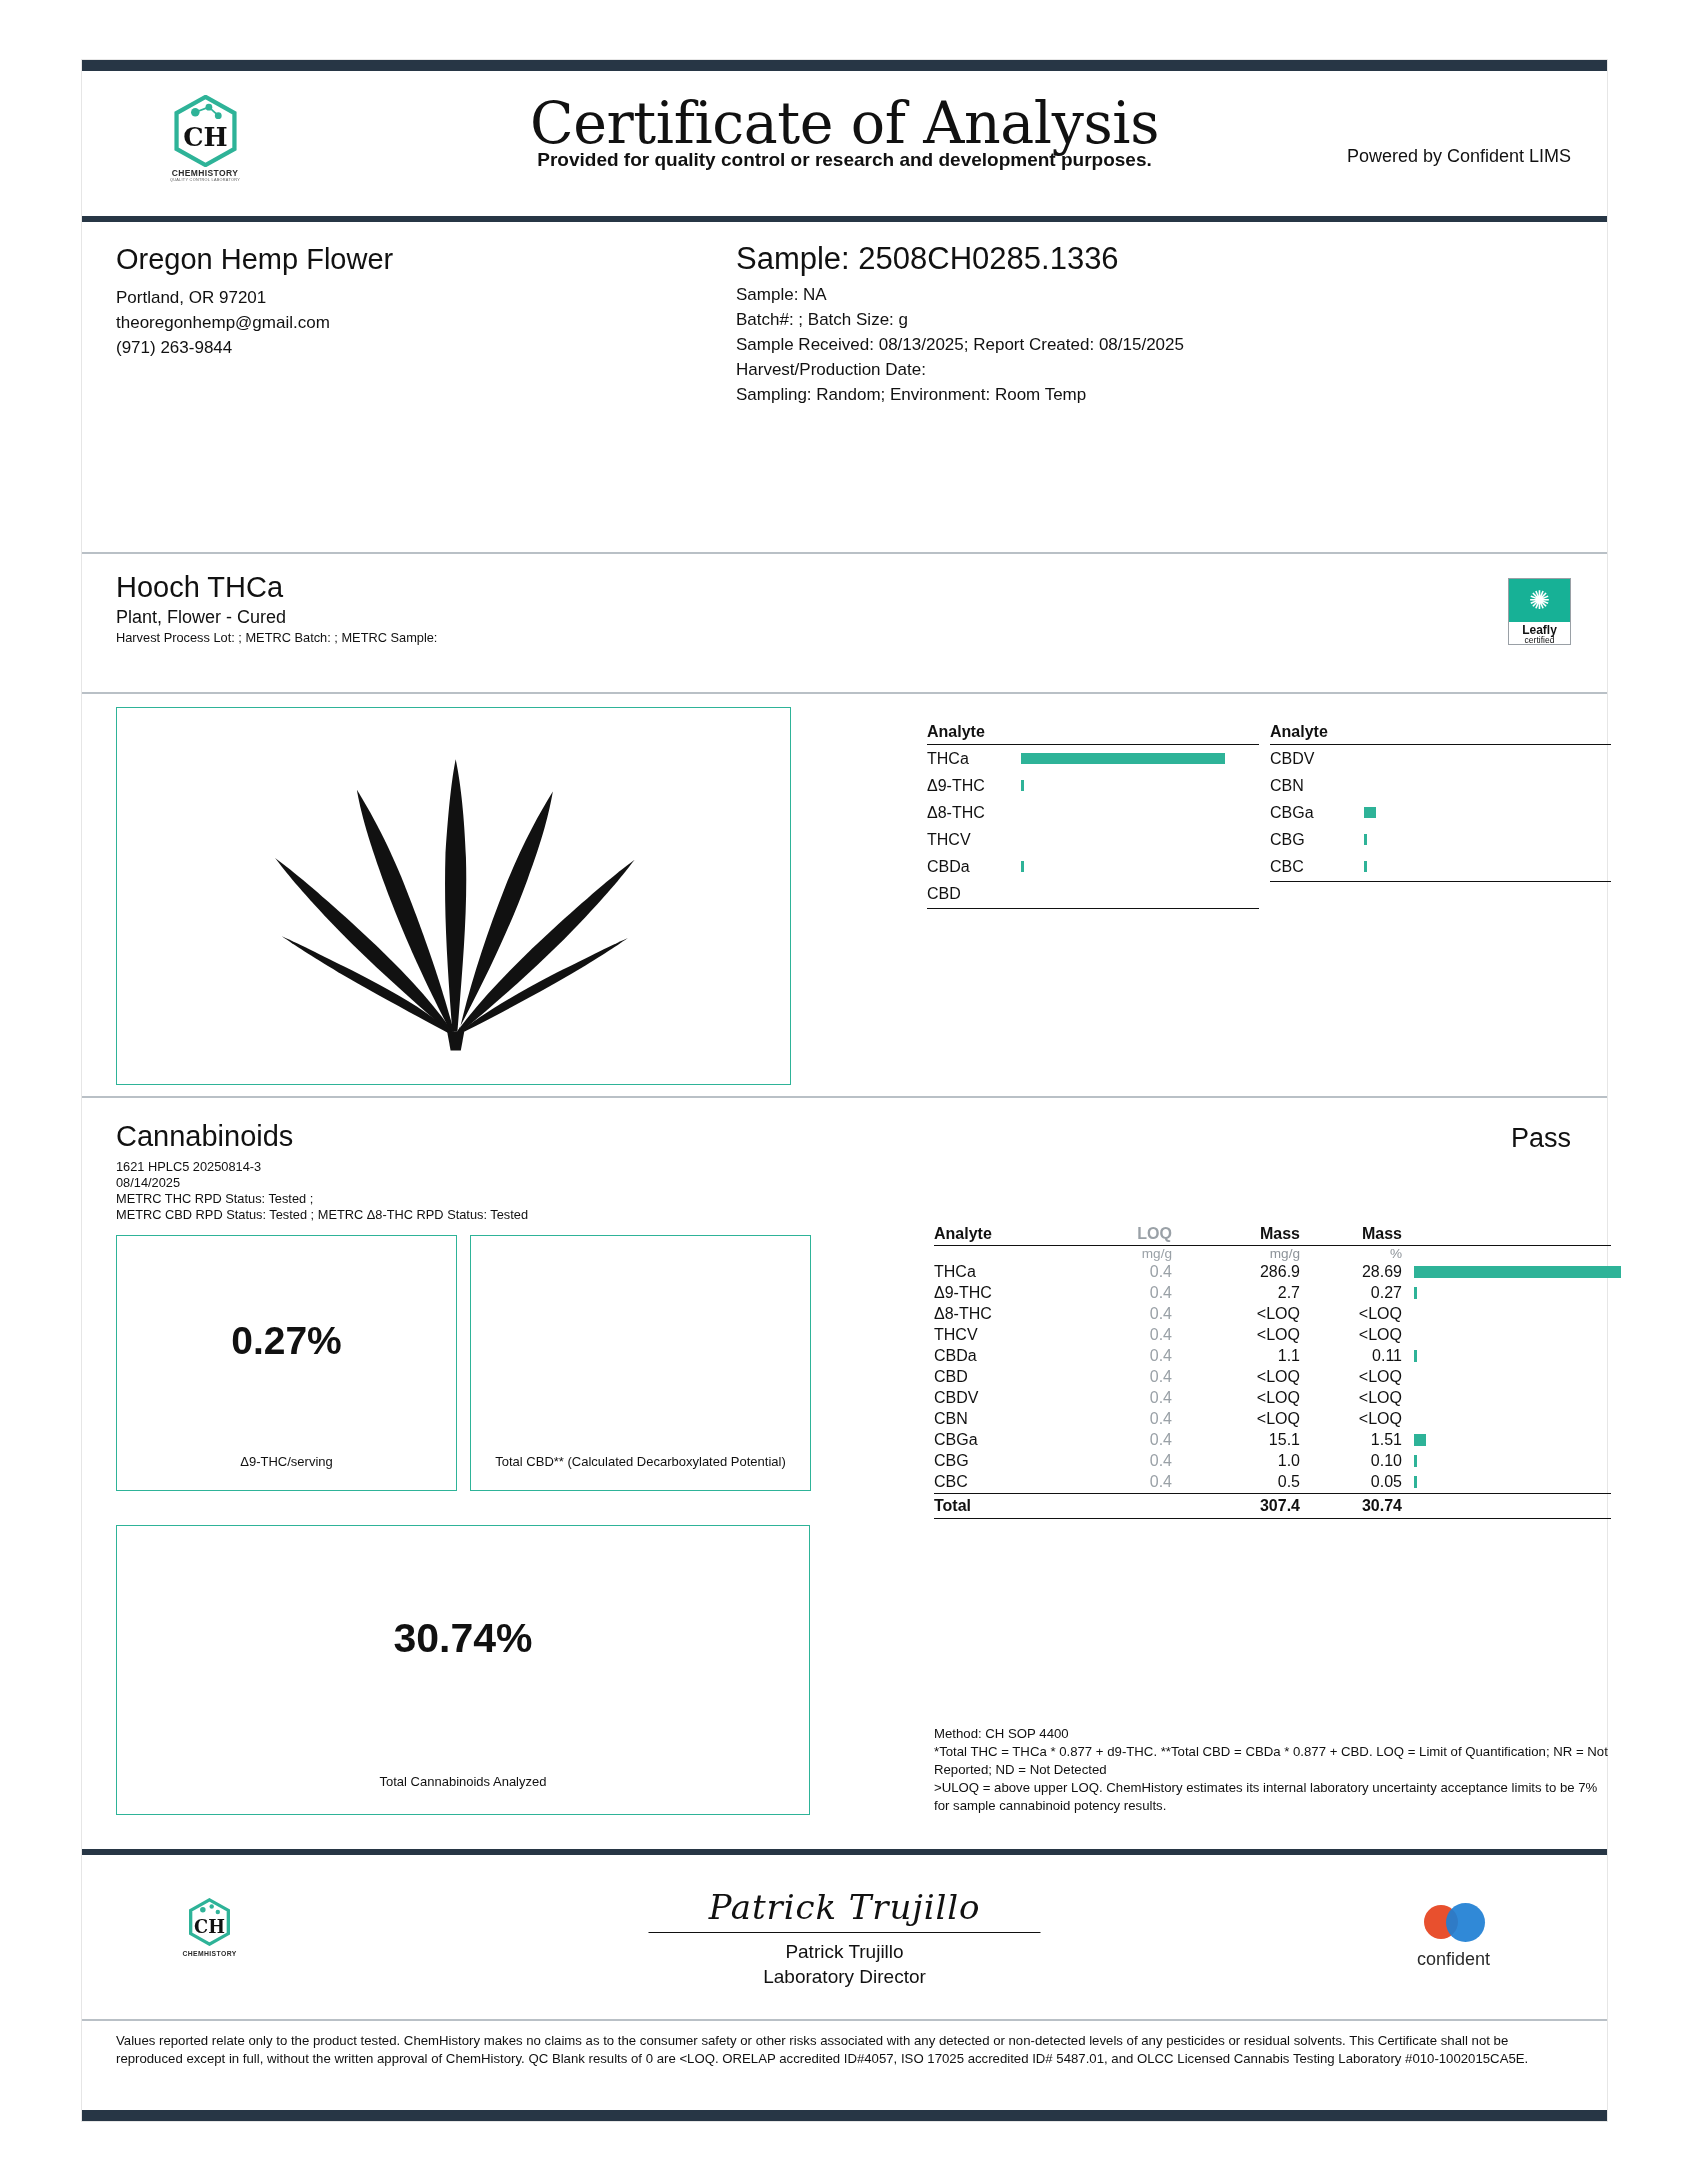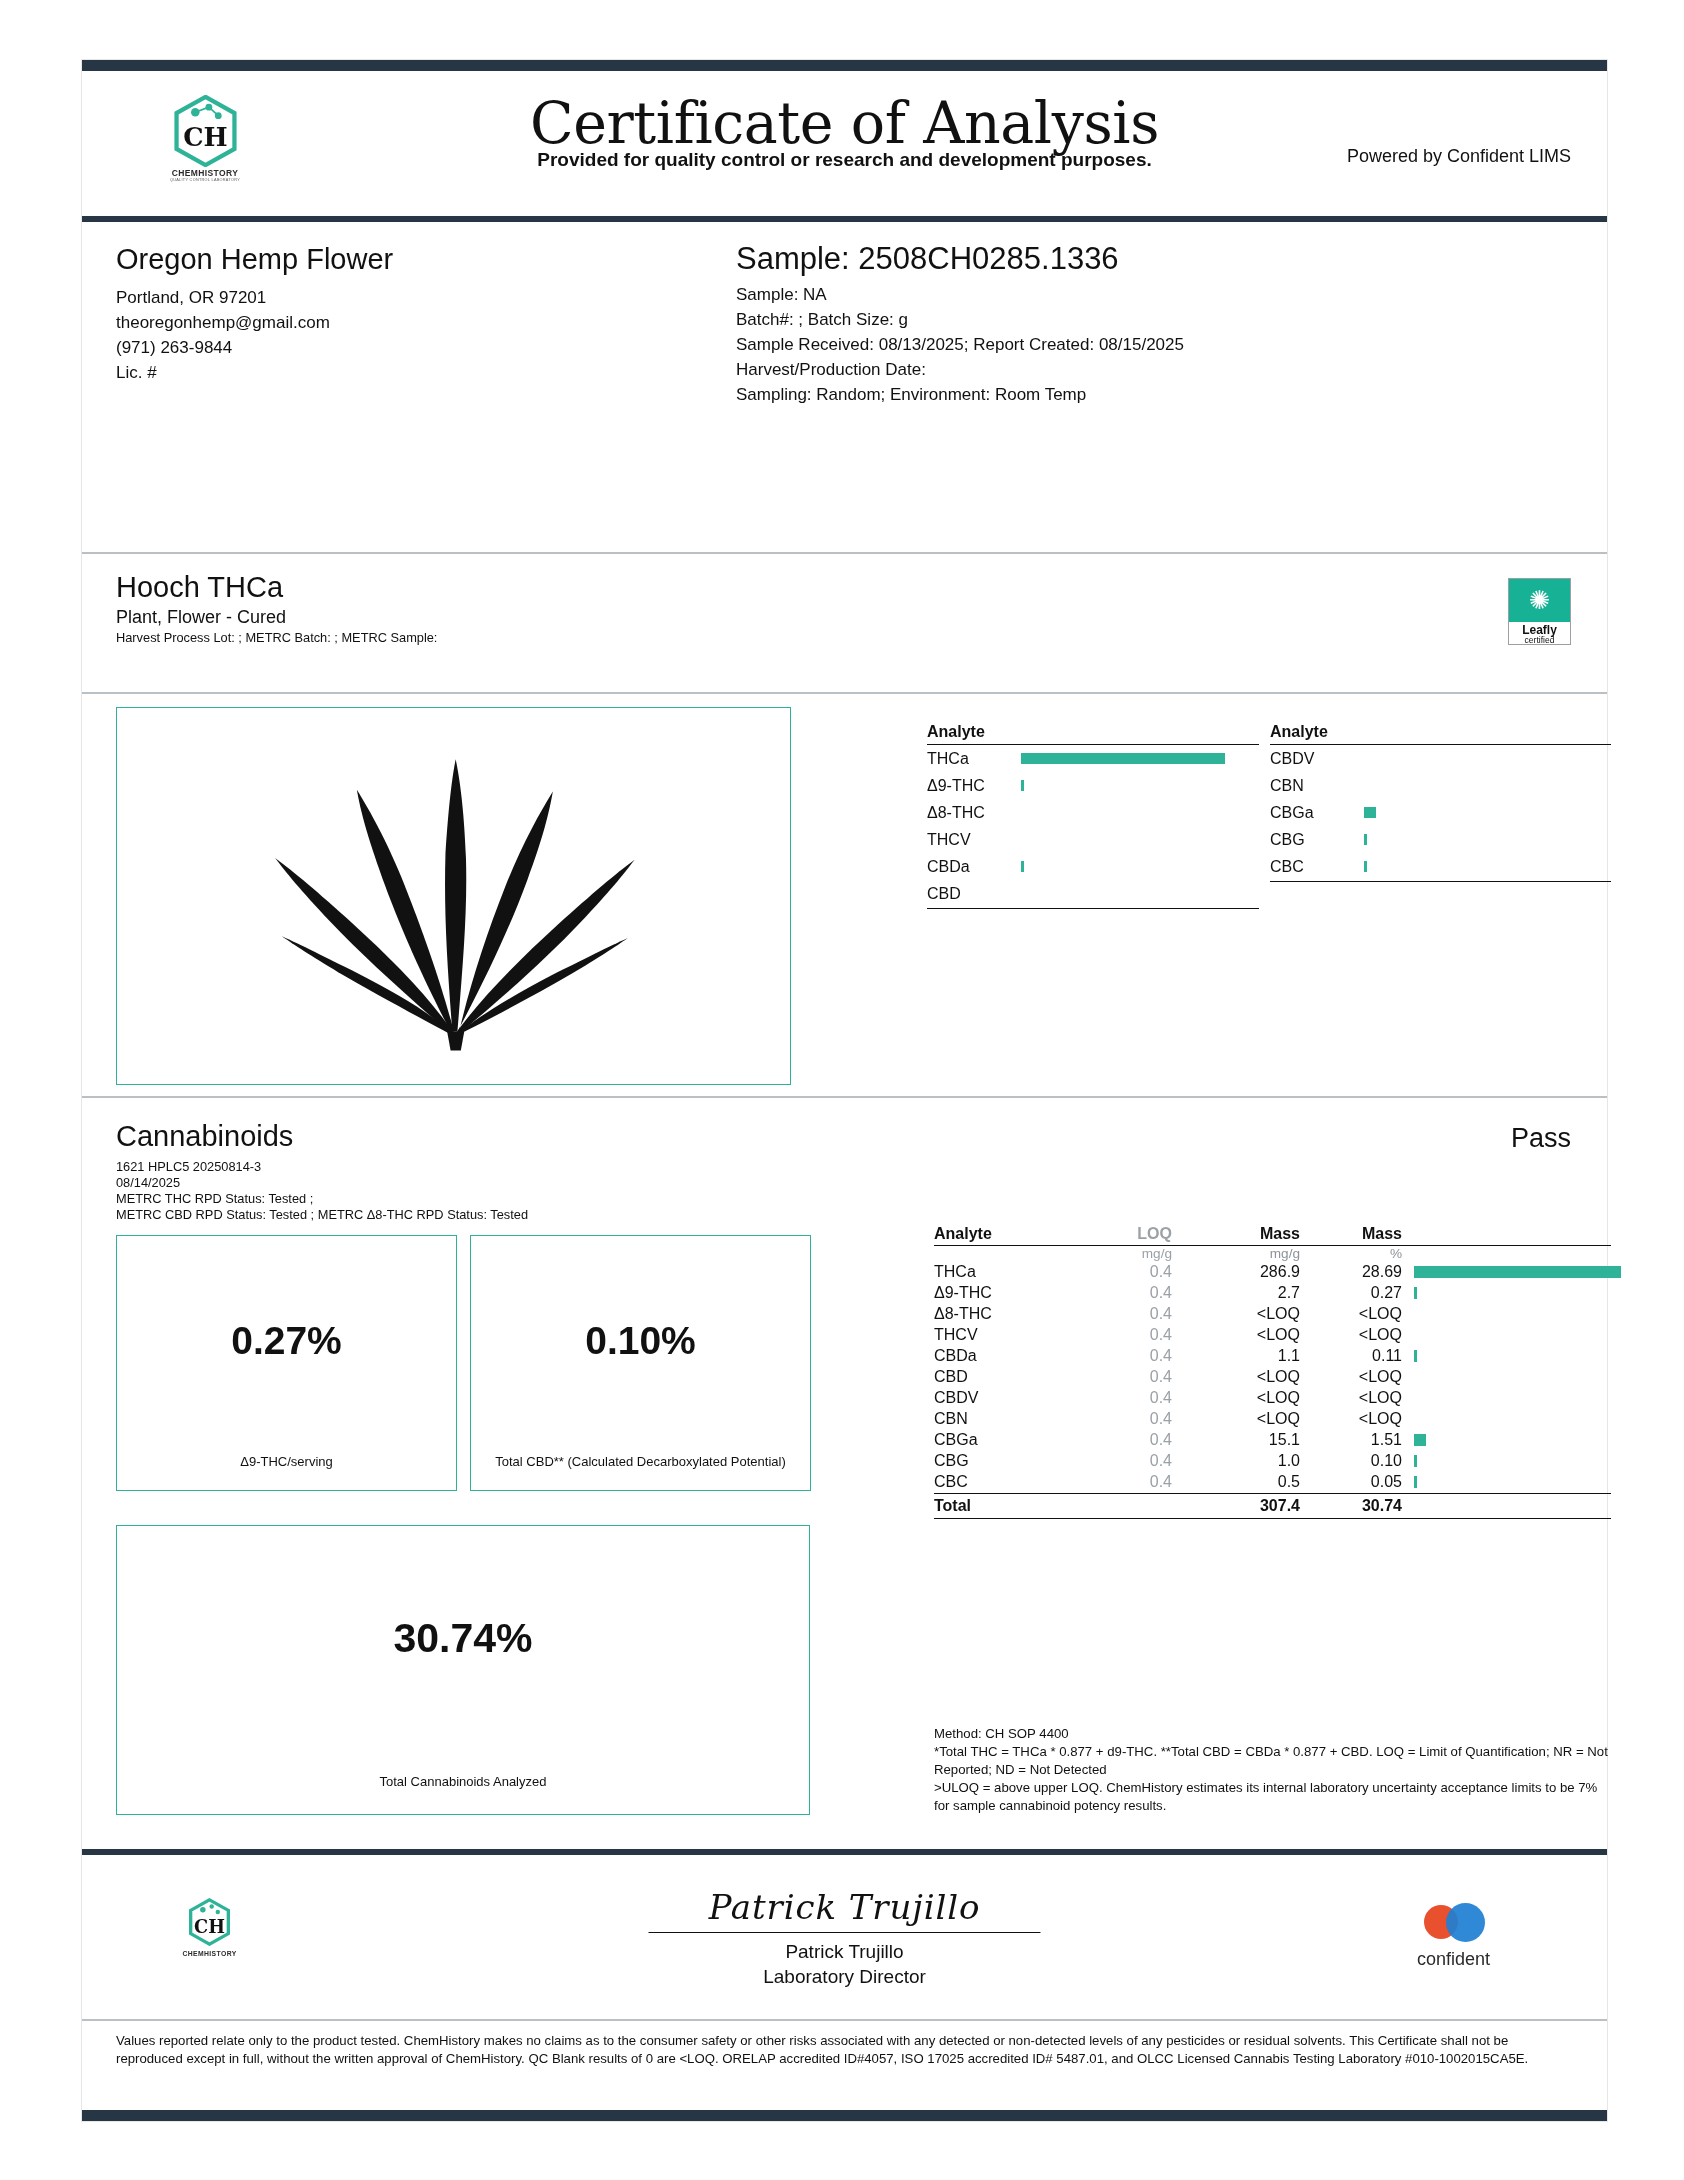--- a/index.html
+++ b/index.html
@@ -456,21 +456,20 @@
       <div class="coa-sub">Provided for quality control or research and development purposes.</div>
       <div class="powered">Powered by Confident LIMS</div>
     </div>
     <div class="rule-thin" style="top:156px"></div>
 
     <div class="client">
       <div class="client-name">Oregon Hemp Flower</div>
       <div class="client-line">Portland, OR 97201</div>
       <div class="client-line">theoregonhemp@gmail.com</div>
       <div class="client-line">(971) 263-9844</div>
-      <div class="client-line">Lic. #</div>
     </div>
 
     <div class="sample-block">
       <div class="sample-id">Sample: 2508CH0285.1336</div>
       <div class="sample-line">Sample: NA</div>
       <div class="sample-line">Batch#: ; Batch Size:  g</div>
       <div class="sample-line">Sample Received: 08/13/2025; Report Created: 08/15/2025</div>
       <div class="sample-line">Harvest/Production Date:</div>
       <div class="sample-line">Sampling: Random; Environment: Room Temp</div>
     </div>
@@ -565,21 +564,20 @@
       <div>08/14/2025</div>
       <div>METRC THC RPD Status: Tested ;</div>
       <div>METRC CBD RPD Status: Tested ; METRC Δ8-THC RPD Status: Tested</div>
     </div>
 
     <div class="statbox stat-a">
       <div class="stat-val">0.27%</div>
       <div class="stat-lbl">Δ9-THC/serving</div>
     </div>
     <div class="statbox stat-b">
-      <div class="stat-val">0.10%</div>
       <div class="stat-lbl">Total CBD** (Calculated Decarboxylated Potential)</div>
     </div>
     <div class="statbox stat-c">
       <div class="stat-val">30.74%</div>
       <div class="stat-lbl">Total Cannabinoids Analyzed</div>
     </div>
 
     <div class="tbl">
       <div class="tbl-head">
         <div class="c-analyte">Analyte</div>

